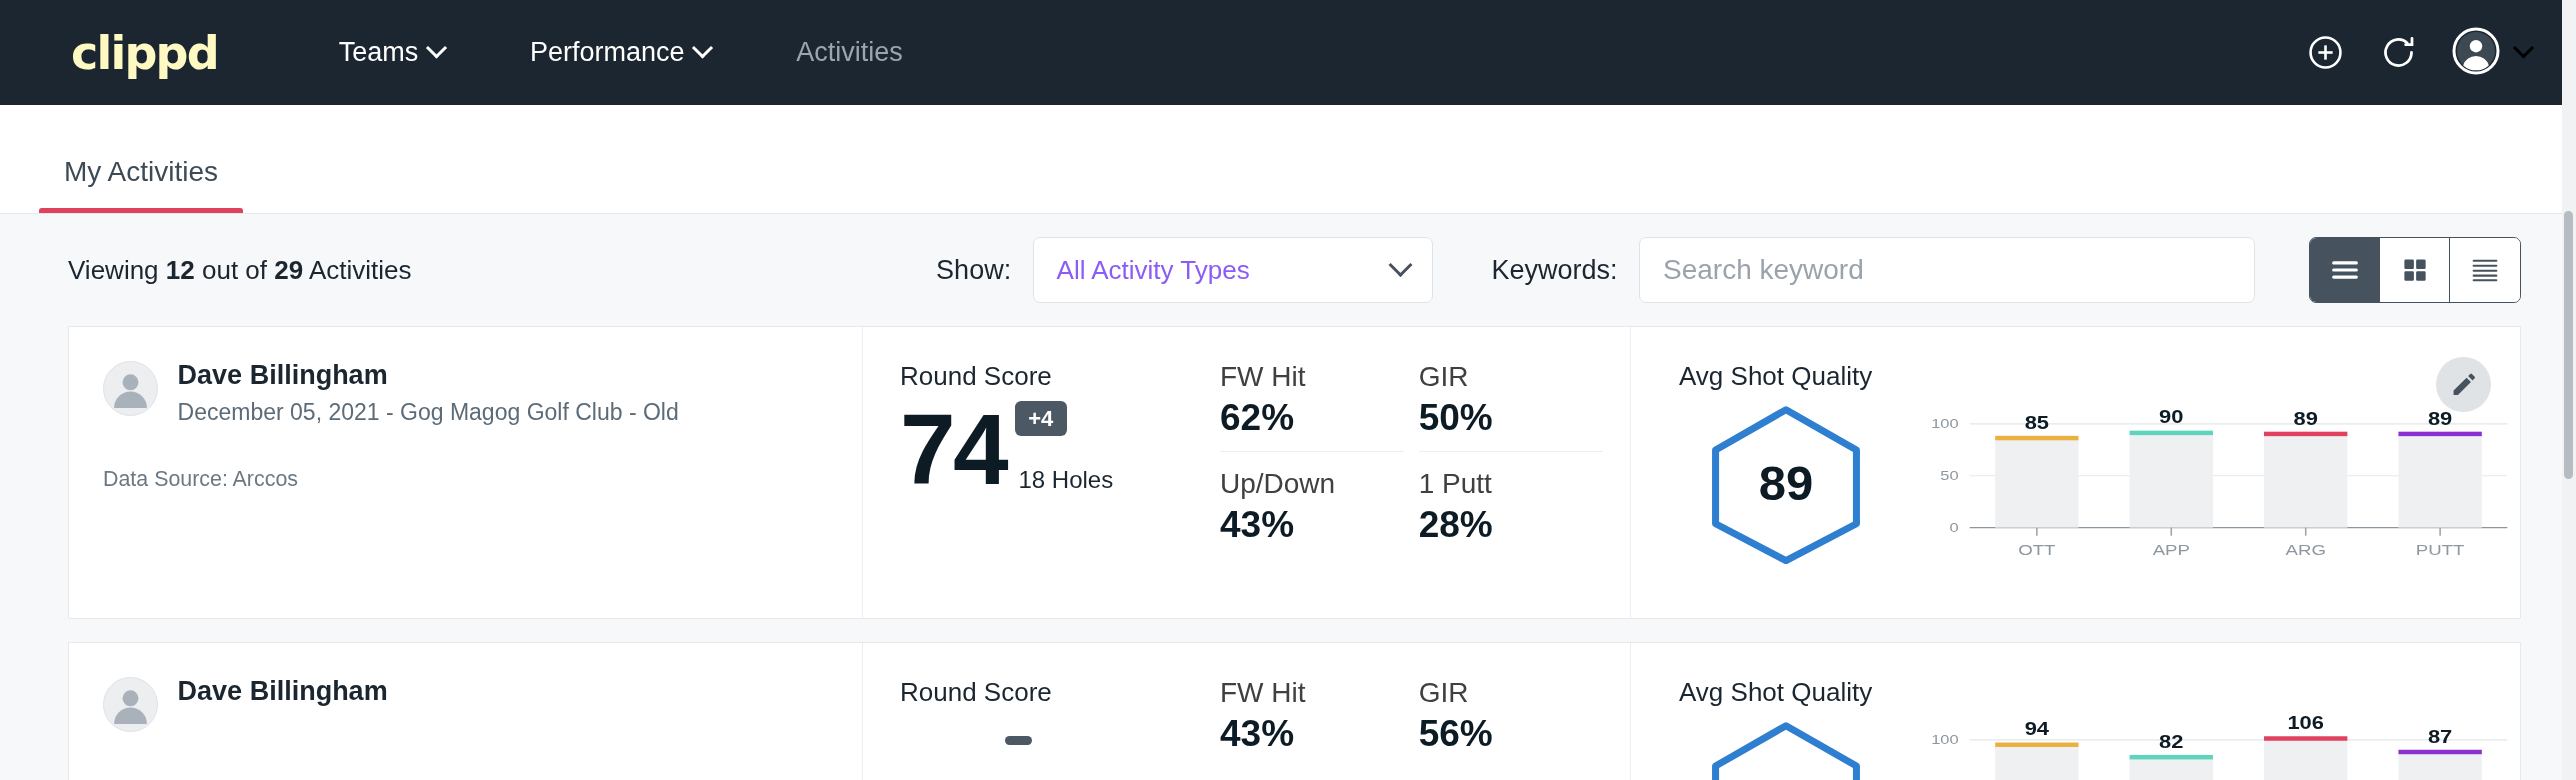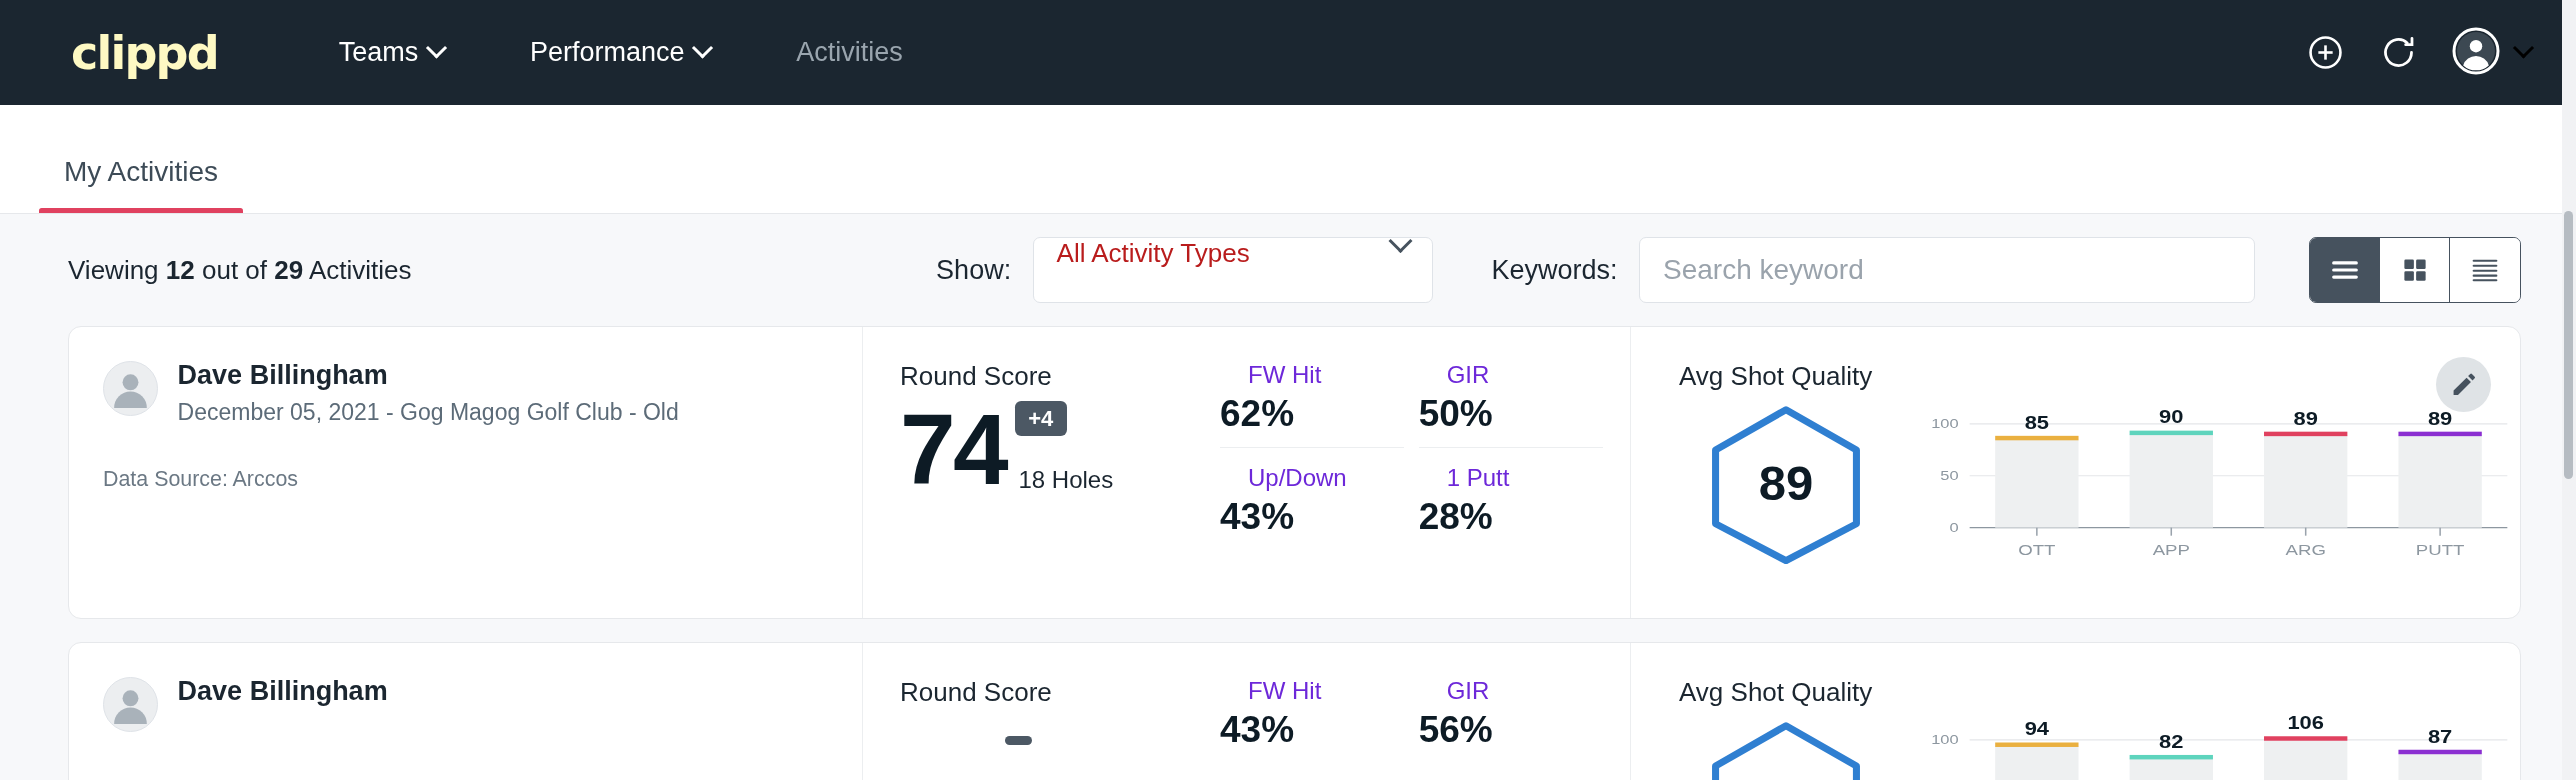--- a/index.html
+++ b/index.html
@@ -92,23 +92,23 @@
     display: flex;
     align-items: center;
     gap: 0;
   }
   .lbl { font-size: 27px; color: #1b2630; margin-right: 21.4px; }
   .select-box {
     width: 400px; height: 66px;
     background: #fff;
     border: 0.9px solid #dfe3e8;
     border-radius: 7.1px;
-    display: flex; 
+    display: flex; align-items: center;
     padding: 0 23px;
-    font-size: 26px; color: #b91c1c;
+    font-size: 26px; color: #8b5cf6;
     cursor: pointer;
     position: relative;
   }
   .select-box .chev2 {
     margin-left: auto;
     width: 17px; height: 17px;
     border-right: 3.6px solid #46525e;
     border-bottom: 3.6px solid #46525e;
     transform: translateY(-5.4px) rotate(45deg);
   }
@@ -144,21 +144,21 @@
 
   
   .cards-area {
     padding: 0 55px 0 68px;
     position: relative;
     height: 453px;
   }
   .card {
     background: #fff;
     border: 0.9px solid #e6e8eb;
-    border-radius: 13px;
+    border-radius: 1px;
     height: 293px;
     display: flex;
     align-items: stretch;
     position: relative;
     margin-bottom: 23px;
   }
   .col-left {
     width: 794px;
     padding: 34px 36px 0 34px;
     border-right: 0.9px solid #eceef0;
@@ -199,21 +199,21 @@
     width: 411px;
     padding: 34px 27px 0 0;
     display: grid;
     grid-template-columns: 1fr 1fr;
     grid-auto-rows: min-content;
     column-gap: 14.3px;
     border-right: 0.9px solid #eceef0;
   }
   .stat { padding-bottom: 12.5px; }
   .stat.bordered { border-bottom: 0.9px solid #eceef0; margin-bottom: 16px; }
-  .stat-label { font-size: 24px; color: #6d28d9; margin-left: 28px; }
+  .stat-label { font-size: 28px; color: #404040; }
   .stat-value { font-size: 37px; font-weight: 700; color: #0d1b25; margin-top: 3.6px; }
 
   .col-quality {
     flex: 1;
     padding: 34px 0 0 48px;
     display: flex;
     flex-direction: column;
   }
   .quality-body { display: flex; align-items: flex-start; margin-top: 5.4px; }
   .hex-wrap { width: 214px; display:flex; justify-content:center; padding-top: 5.4px;}

